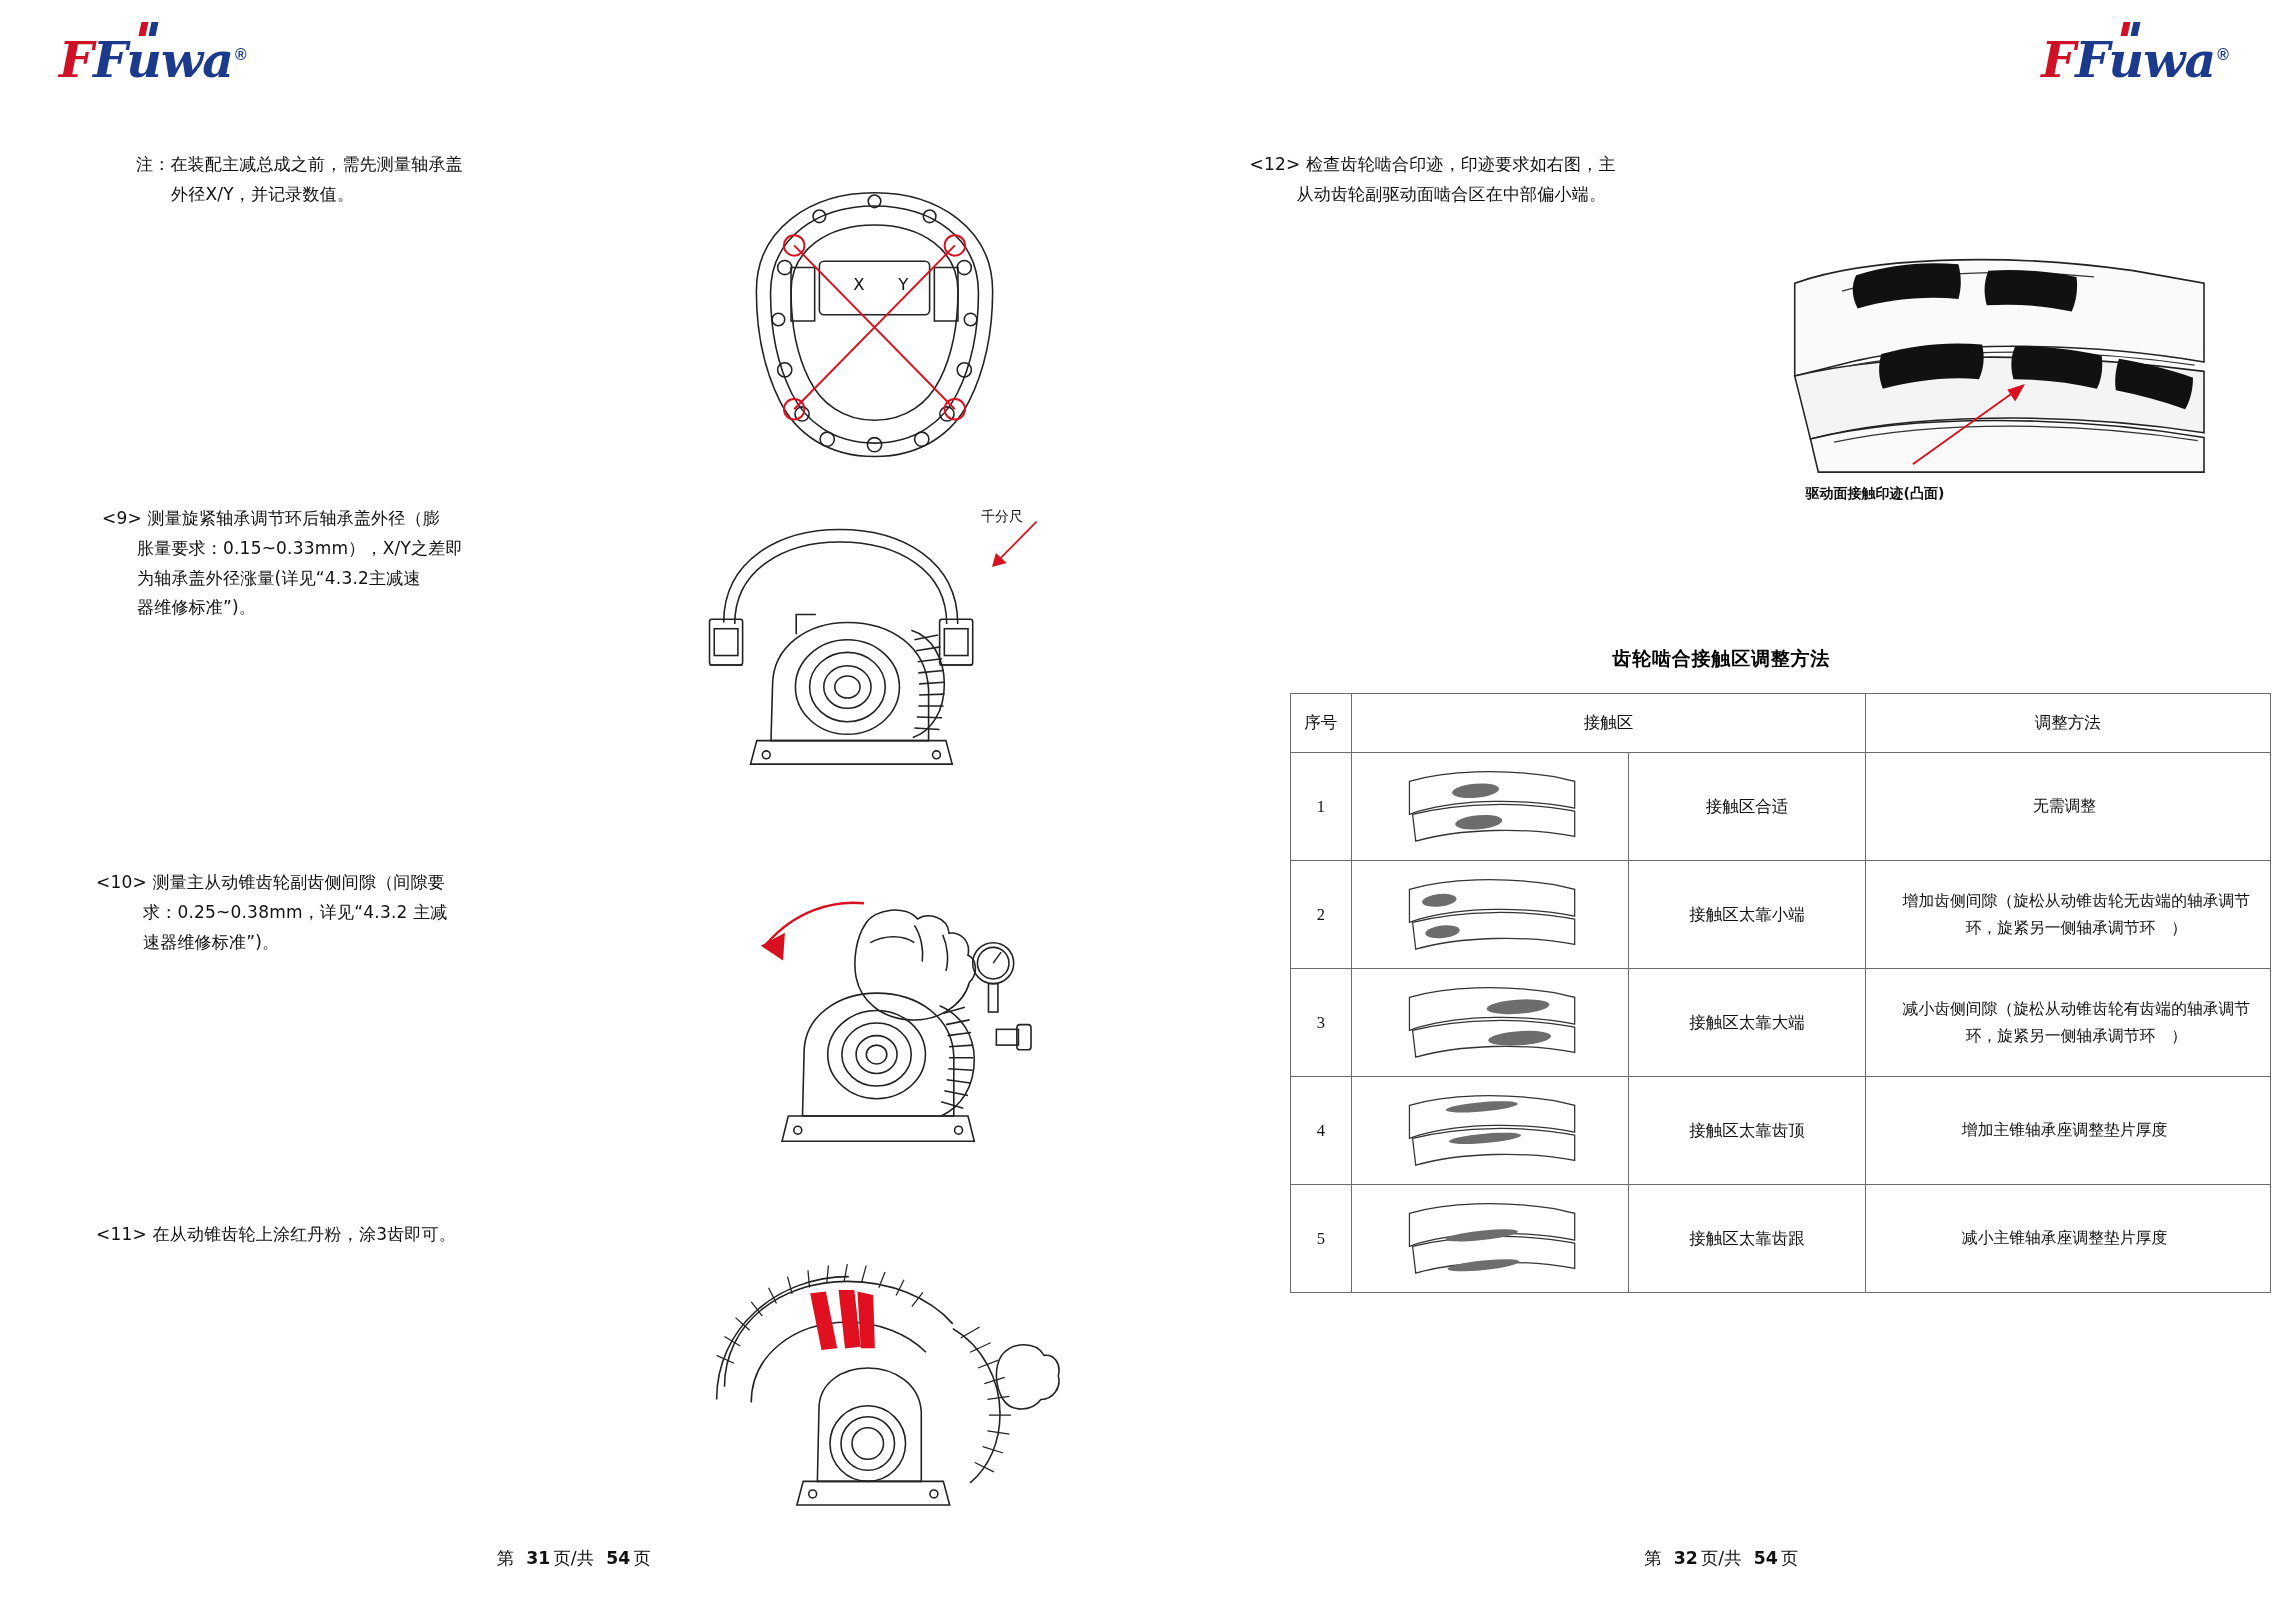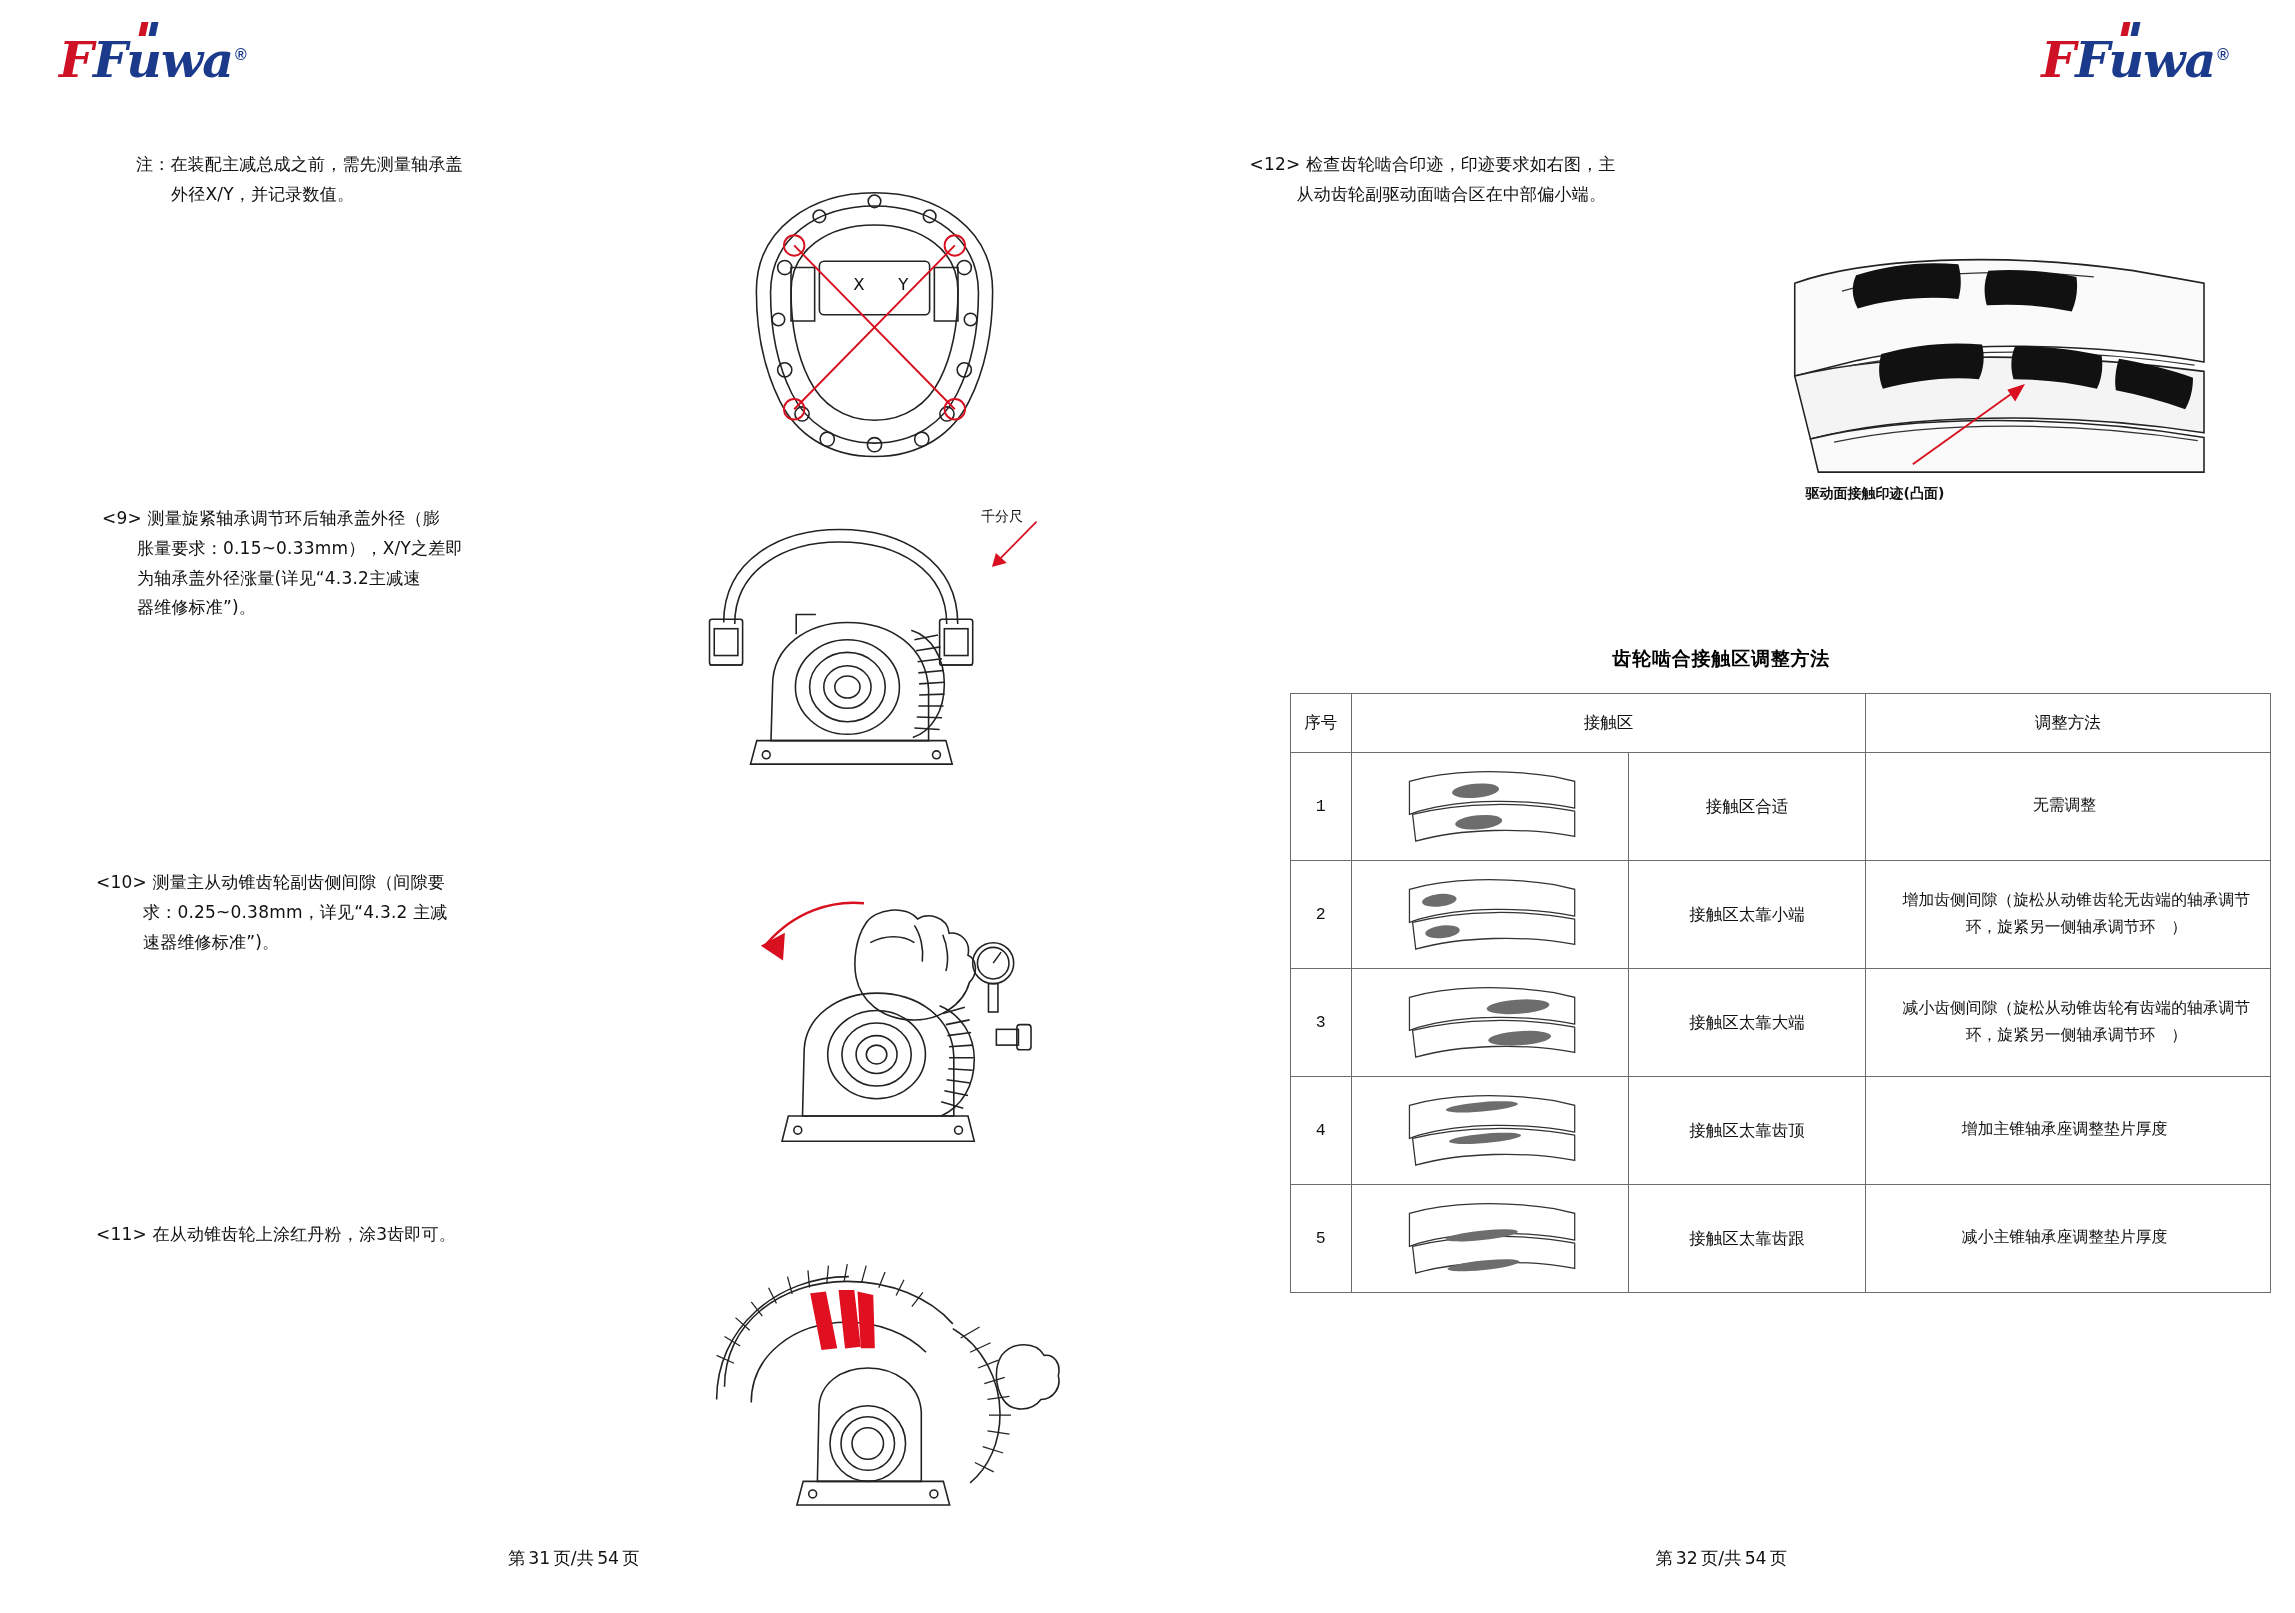--- a/index.html
+++ b/index.html
@@ -99,21 +99,21 @@
     font-size: 19px;
     letter-spacing: 0.8px;
     color: #000000;
   }
   table.contact-table {
     position: absolute;
     left: 142px;
     top: 693px;
     width: 981px;
     border-collapse: collapse;
-    font-family: Liberation Mono, monospace;
+    font-family: Liberation Serif, serif;
     font-size: 15.8px;
     color: #111;
   }
   table.contact-table th,
   table.contact-table td {
     border: 0.8px solid #6b6b6b;
     text-align: center;
     vertical-align: middle;
     padding: 4.7px 6.3px;
   }
@@ -140,21 +140,21 @@
   
   .footer {
     position: absolute;
     bottom: 43px;
     width: 100%;
     text-align: center;
     font-family: "DejaVu Sans", sans-serif;
     font-size: 17.3px;
     color: #111;
   }
-  .footer .num { font-weight: normal; padding: 0 3.2px; }
+  .footer .num { font-weight: bold; padding: 0 3.2px; margin-left: 9px; }
 
   .caption {
     position: absolute;
     font-family: "DejaVu Sans", sans-serif;
     font-size: 14px;
     color: #111;
   }
   .caption-bold { font-weight: bold; }
 </style>
 </head>

